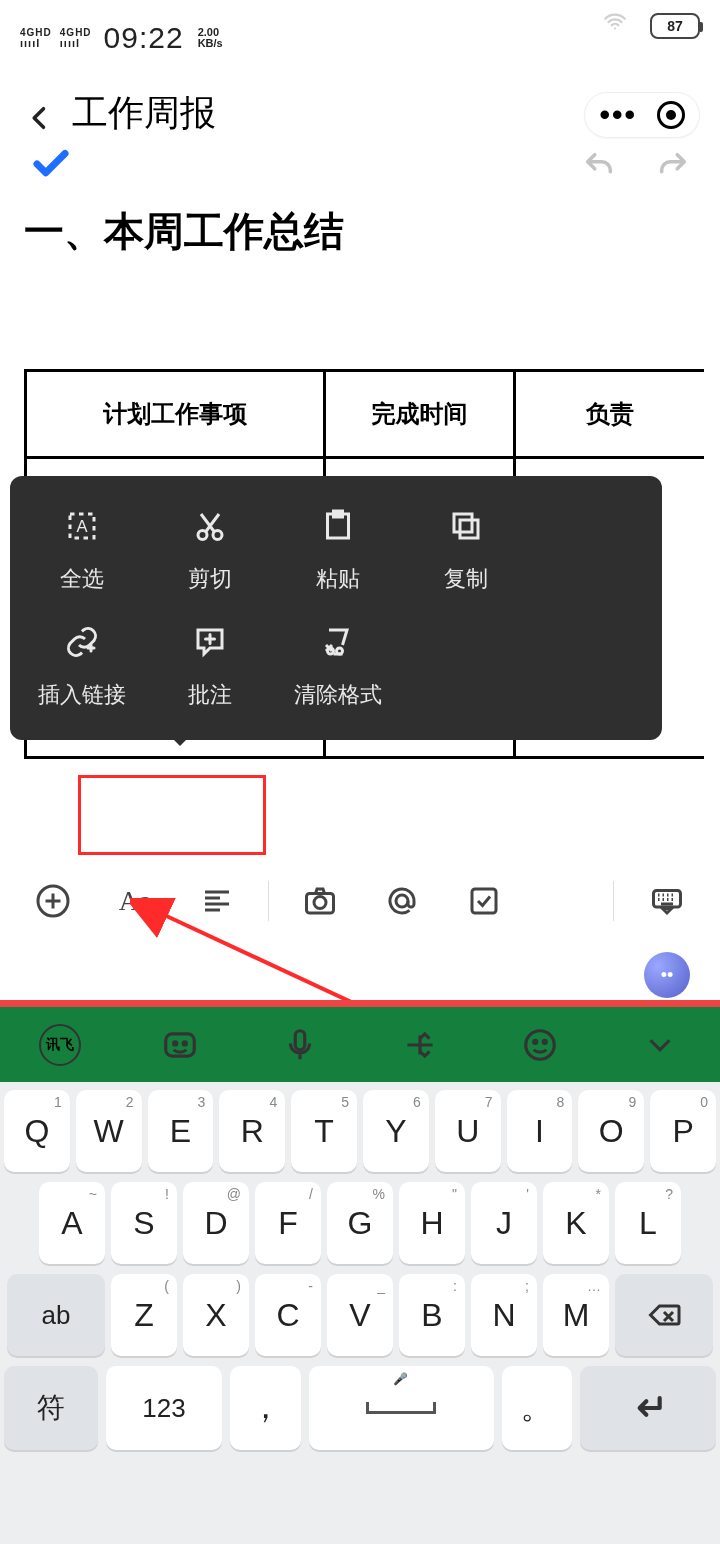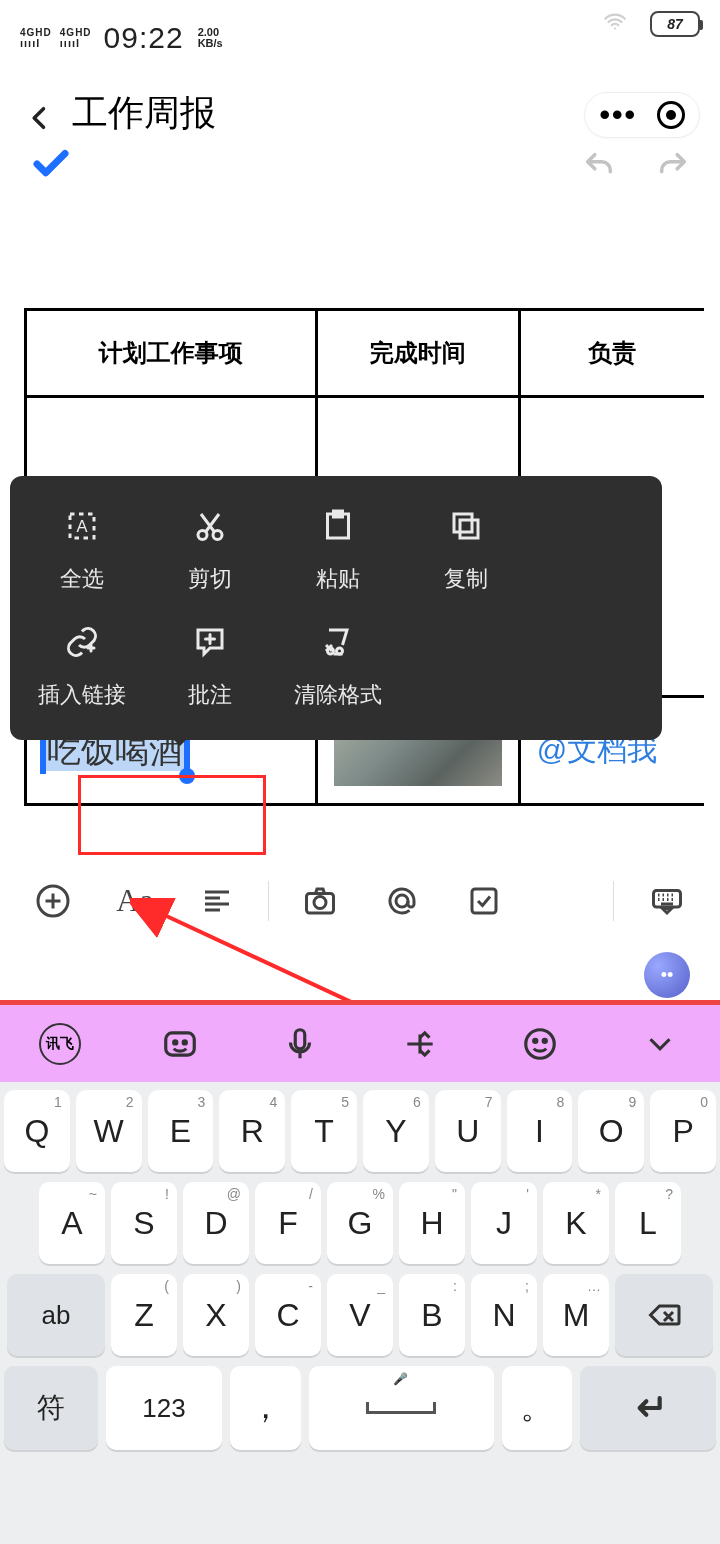--- a/index.html
+++ b/index.html
@@ -4,21 +4,21 @@
 <style>
   * { box-sizing: border-box; margin: 0; padding: 0; -webkit-tap-highlight-color: transparent; }
   html, body { width: 720px; height: 1544px; font-family: -apple-system, "Helvetica Neue", Arial, "PingFang SC", "Microsoft YaHei", sans-serif; background:#fff; overflow:hidden; position:relative;}
   
   .status-bar { height:48px; padding:0 20px; display:flex; align-items:center; font-weight:600; color:#222;}
   .status-left { display:flex; align-items:center; gap:8px;margin-top:28px;}
   .sig { font-size:11px; line-height:11px; letter-spacing:1px;}
   .sig .hd { font-size:10px; font-weight:700;}
   .time { font-size:30px; font-weight:500; letter-spacing:1px; margin-left:4px;}
   .net { font-size:11px; line-height:11px; margin-left:6px;}
-  .status-right { margin-left:auto; display:flex; align-items:center; gap:22px;font-style:italic;}
+  .status-right { margin-left:auto; display:flex; align-items:flex-end; gap:22px;}
   .wifi-icon svg { width:26px; height:26px; opacity:.35;}
   .battery { border:2px solid #444; border-radius:8px; width:50px; height:26px; position:relative; display:flex; align-items:center; justify-content:center; font-size:14px; font-weight:600;}
   .battery::after { content:""; position:absolute; right:-5px; top:7px; width:3px; height:10px; background:#444; border-radius:0 2px 2px 0;}
   
   .title-bar { height:90px; display:flex; align-items:flex-end; padding:0 20px;}
   .back-chevron { width:40px; height:40px; display:flex; align-items:center; justify-content:center;}
   .title-text { font-size:36px; font-weight:500; margin-left:12px;}
   .title-right { margin-left:auto; display:flex; align-items:center; background:#fff; border:1px solid #eee; border-radius:40px; padding:8px 14px; gap:20px; box-shadow:0 1px 2px rgba(0,0,0,.04);}
   .dots { font-size:30px; font-weight:800; letter-spacing:2px; line-height:10px;}
   .target { width:28px; height:28px; border:3px solid #000; border-radius:50%; display:flex; align-items:center; justify-content:center;}
@@ -53,27 +53,27 @@
   .ctx-item svg { width:36px; height:36px; }
   .ctx-icon-box { width:40px; height:40px; display:flex; align-items:center; justify-content:center; color:#e9e9e9;}
   
   .photo { width:168px; height:78px; background:linear-gradient(135deg,#a9b0a2 0%,#7d8a88 40%,#5b6360 70%,#8c8c84 100%); display:inline-block;}
   
   .edit-toolbar { position:absolute; left:0; top:860px; width:720px; height:80px; background:#fff; display:flex; align-items:center; padding:0 16px; gap:8px; border-top:1px solid #fff;}
   .tb-item { width:74px; height:60px; display:flex; align-items:center; justify-content:center;}
   .tb-item svg { width:36px; height:36px; stroke:#444; fill:none; stroke-width:2;}
   .tb-sep { width:1px; height:40px; background:#ddd; margin:0 6px;}
   .tb-right { margin-left:auto; display:flex; align-items:center; gap:10px;}
-  .aa-text { font-family:serif; font-size:32px; color:#444;}
+  .aa-text { font-family:serif; font-size:28px; color:#444;}
   
   .arrow-svg { position:absolute; left:130px; top:898px; width:340px; height:160px; pointer-events:none;}
   
   .float-emoji { position:absolute; right:30px; top:952px; width:46px; height:46px; border-radius:50%; background:radial-gradient(circle at 30% 30%, #9aa8ff, #5561c9); display:flex; align-items:center; justify-content:center; color:#fff; font-size:18px;}
   
-  .ime { position:absolute; left:0; top:1000px; width:720px; height:82px; background:#f0abfc; display:flex; align-items:center; justify-content:space-around; border-top:5px solid #ef4444;text-align:right;}
+  .ime { position:absolute; left:0; top:1000px; width:720px; height:82px; background:#15803d; display:flex; align-items:center; justify-content:space-around; border-top:7px solid #ef4444;text-align:right;}
   .ime-item { width:48px; height:48px; display:flex; align-items:center; justify-content:center;}
   .ime-item svg { width:38px; height:38px; stroke:#333; fill:none; stroke-width:2;}
   .ime-circ { width:42px; height:42px; border:2.5px solid #333; border-radius:50%; display:flex; align-items:center; justify-content:center; font-size:16px; font-weight:600;}
   
   .kbd { position:absolute; left:0; top:1082px; width:720px; height:462px; background:#eceef0; padding:8px 4px 0;}
   .krow { display:flex; justify-content:center; gap:6px; margin-bottom:10px;}
   .key { background:#fff; border-radius:10px; box-shadow:0 2px 0 rgba(0,0,0,.12); display:flex; flex-direction:column; align-items:center; justify-content:center; position:relative;}
   .key .sup { position:absolute; top:4px; right:8px; font-size:14px; color:#888;}
   .key .main { font-size:32px; color:#222;}
   .r1 .key { width:66px; height:82px;}
@@ -144,43 +144,33 @@
     <span><svg viewBox="0 0 24 24">
           <path d="M9 14l-5-5 5-5M4 9h10a6 6 0 016 6v1" stroke="#555" stroke-width="2.5" fill="none" stroke-linecap="round" stroke-linejoin="round"></path>
         </svg></span>
     <span><svg viewBox="0 0 24 24">
           <path d="M15 14l5-5-5-5M20 9H10a6 6 0 00-6 6v1" stroke="#555" stroke-width="2.5" fill="none" stroke-linecap="round" stroke-linejoin="round"></path>
         </svg></span>
   </div>
 </div>
 
 <div class="doc">
+  <div class="h1">一、本周工作总结</div>
   <table class="table">
     <tbody>
         <tr>
       <th style="width:300px">计划工作事项</th>
       <th style="width:190px">完成时间</th>
       <th style="width:190px;border-right:none">负责</th>
     </tr>
     <tr style="height:300px">
           <td></td>
           <td></td>
           <td style="border-right:none"></td>
         </tr>
-    <tr>
-      <td>
-        <span class="sel-wrap">
-          <span class="sel-handle left"></span>
-          <span class="selected-text">吃饭喝酒</span>
-          <span class="sel-handle right"></span>
-        </span>
-      </td>
-      <td><span class="photo"></span></td>
-      <td style="border-right:none"><span class="mention">@文档我</span></td>
-    </tr>
   </tbody>
     </table>
 </div>
 
 <div class="ctx">
   <div class="ctx-item">
     <span class="ctx-icon-box">
         <svg viewBox="0 0 24 24">
           <rect x="4" y="4" width="16" height="16" stroke="#e9e9e9" stroke-width="2" stroke-dasharray="3 3" fill="none"></rect>
           <text x="12" y="16" font-size="11" text-anchor="middle" fill="#e9e9e9">A</text>

